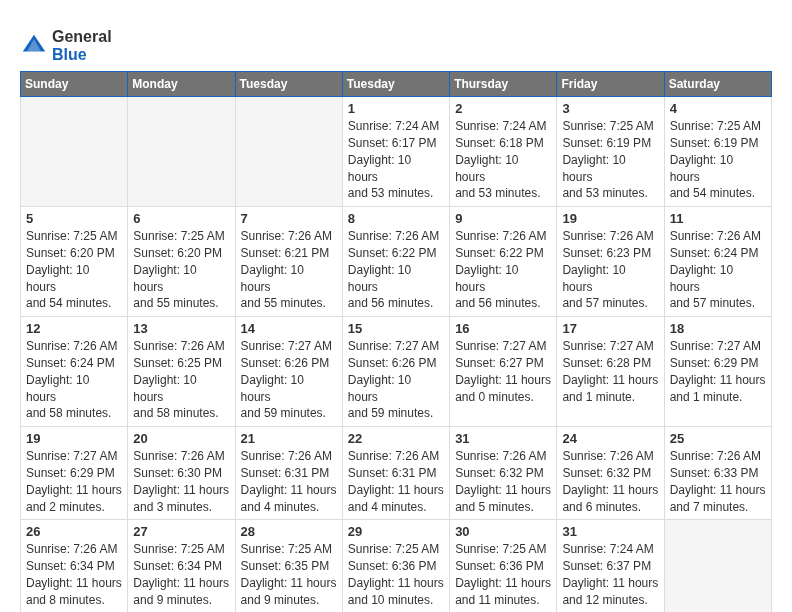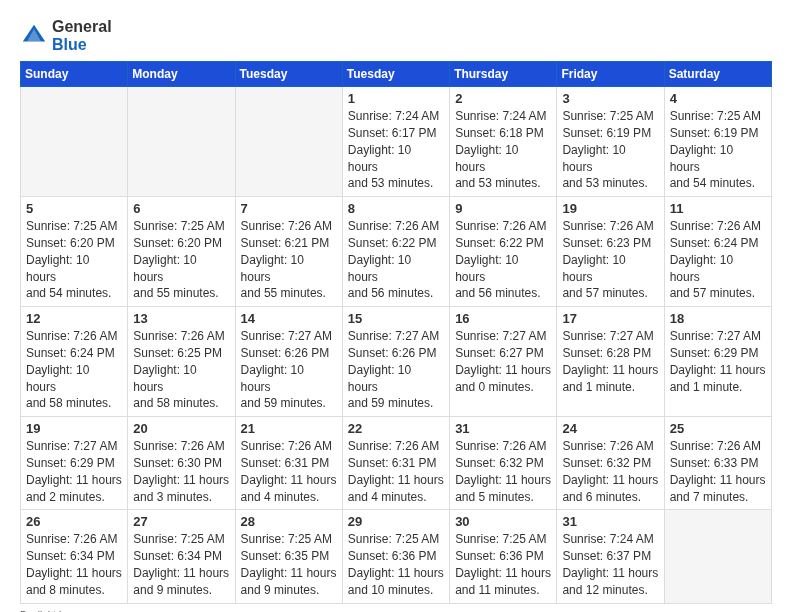--- a/index.html
+++ b/index.html
@@ -6,21 +6,21 @@
     body {
       width: 792px;
       height: 612px;
       font-family: Arial, sans-serif;
       background: #fff;
       overflow: hidden;
     }
     .page {
       width: 792px;
       height: 612px;
-      padding: 18px 20px 12px 20px;
+      padding: 28px 20px 12px 20px;
       display: flex;
       flex-direction: column;
     }
     .header {
       display: flex;
       justify-content: space-between;
       align-items: flex-start;
       margin-bottom: 8px;
     }
     .logo {
@@ -53,21 +53,21 @@
       color: #555;
     }
     .calendar {
       flex: 1;
       border: 1px solid #ccc;
       border-collapse: collapse;
       width: 100%;
       table-layout: fixed;
     }
     .calendar th {
-      background: #1d4ed8;
+      background: #737373;
       color: #fff;
       font-size: 12px;
       font-weight: bold;
       padding: 5px 4px;
       text-align: left;
       border: 1px solid #1565c0;
     }
     .calendar td {
       border: 1px solid #ddd;
       vertical-align: top;

